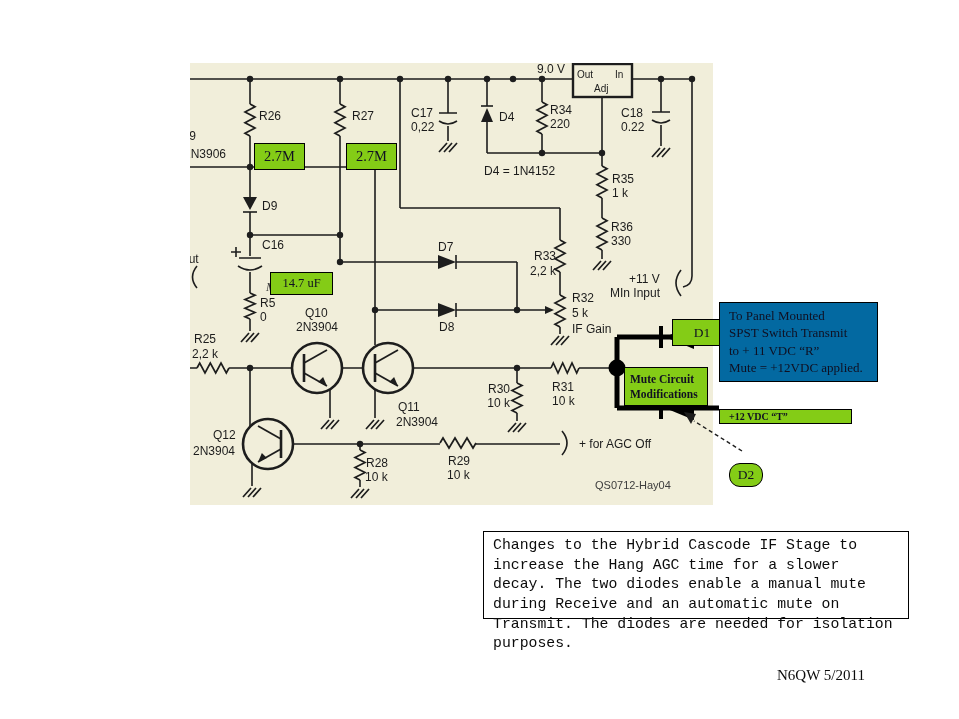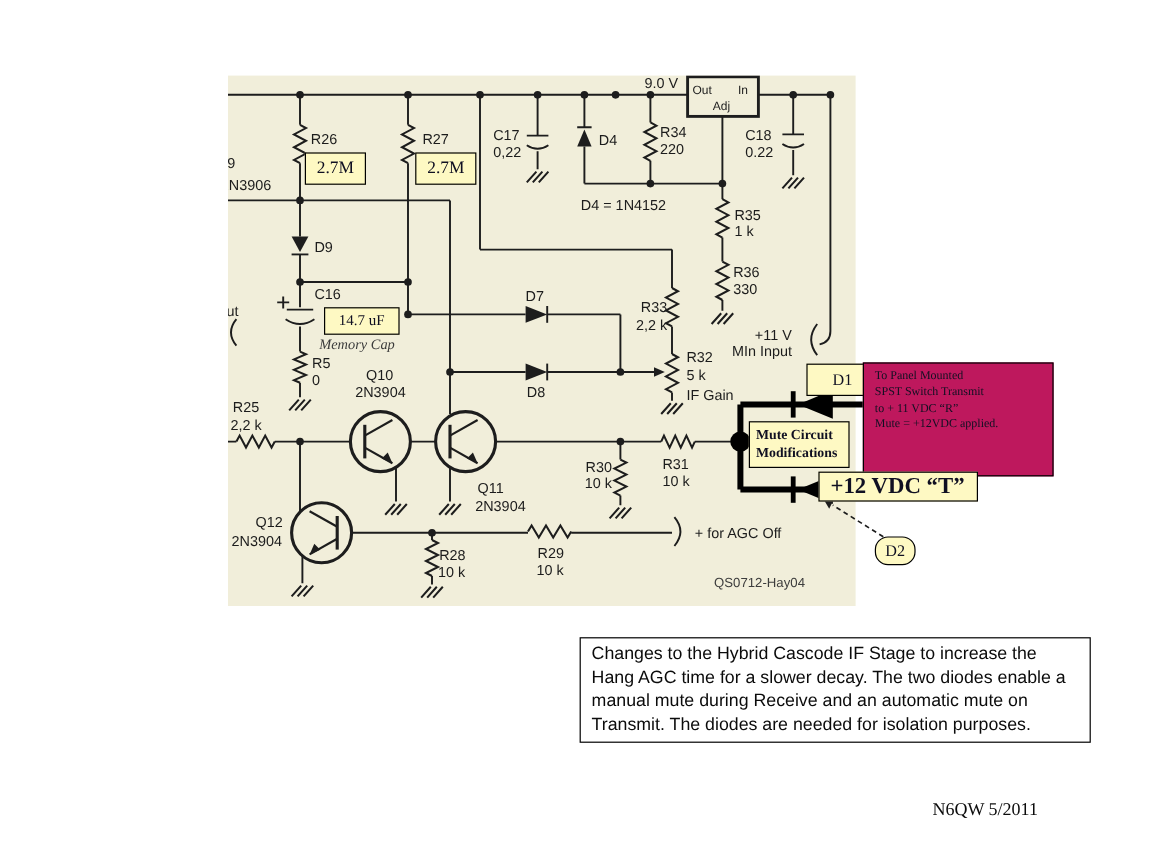--- a/index.html
+++ b/index.html
@@ -6,35 +6,35 @@
   #page{position:relative;width:959px;height:719px;background:#ffffff;overflow:hidden;
         font-family:"Liberation Sans",sans-serif;}
   svg{position:absolute;left:0;top:0;}
   svg .w{stroke:#1d1d1d;stroke-width:1.6;fill:none;}
   svg .thk{stroke:#000;stroke-width:5;fill:none;}
   svg .blk{fill:#1d1d1d;stroke:none;}
   svg text{fill:#1c1c1c;font-family:"Liberation Sans",sans-serif;font-size:12px;}
   svg text.sm{font-size:10px;}
   svg text.ser{font-family:"Liberation Serif",serif;font-style:italic;fill:#3b3b3b;}
   svg text.wm{font-size:11px;fill:#3d3d3d;}
-  .obox{position:absolute;background:#fef9c3;border:1.2px solid #000;color:#101022;
+  .obox{position:absolute;background:#84cc16;border:1.2px solid #000;color:#101022;
         font-family:"Liberation Serif",serif;display:flex;align-items:center;justify-content:center;
-        box-sizing:border-box;}
+        box-sizing:border-box;margin-top:16px;}
   .obox.left{justify-content:flex-start;font-weight:bold;}
   .noteboxA{position:absolute;left:118px;top:529px;width:334px;height:86px;background:#fff;
         border:1.6px solid #000;box-sizing:border-box;padding:5px 9px;color:#0b0b0b;
         font-family:"Liberation Serif",serif;font-size:14.8px;line-height:1.32;}
   .noteboxB{position:absolute;left:483px;top:531px;width:426px;height:88px;background:#fff;
         border:1.6px solid #000;box-sizing:border-box;padding:4px 9px;color:#0b0b0b;
-        font-family:Liberation Sans, sans-serif;font-size:14.8px;line-height:1.33;}
+        font-family:Liberation Mono, monospace;font-size:14.8px;line-height:1.33;}
   .sig{position:absolute;left:777px;top:667px;font-family:"Liberation Serif",serif;
         font-size:15px;color:#0b0b0b;}
-  .panelbox{position:absolute;left:719px;top:302px;width:159px;height:95px;background:#be185d;
+  .panelbox{position:absolute;left:719px;top:302px;width:159px;height:80px;background:#0369a1;
         border:1.2px solid #000;box-sizing:border-box;padding:4px 0 0 9px;color:#101022;
-        font-family:"Liberation Serif",serif;font-size:10px;line-height:1.34;}
+        font-family:"Liberation Serif",serif;font-size:13px;line-height:1.34;}
 </style>
 </head>
 <body>
 
 <div id="page">
 
 <svg width="959" height="719" viewBox="0 0 959 719">
   <defs>
     <clipPath id="schemclip">
           <rect x="190" y="63" width="600" height="442"></rect>
@@ -242,20 +242,20 @@
 <div class="obox left" style="left:624px;top:351px;width:84px;height:39px;font-size:11.5px;padding-left:5px;line-height:1.3;">Mute Circuit Modifications</div>
 <div class="obox" style="left:729px;top:447px;width:34px;height:24px;font-size:13.5px;border-radius:11px;">D2</div>
 
 <div class="panelbox">
   <div>To Panel Mounted</div>
   <div>SPST Switch Transmit</div>
   <div>to + 11 VDC “R”</div>
   <div>Mute = +12VDC applied.</div>
 </div>
 
-<div class="obox left" style="left:682px;top:393px;width:133px;height:25px;font-size:19px;padding-left:9px;">+12 VDC “T”</div>
+<div class="obox left" style="left:719px;top:393px;width:133px;height:15px;font-size:10px;padding-left:9px;">+12 VDC “T”</div>
 
 
 <div class="noteboxB">Changes to the Hybrid Cascode IF Stage to increase the Hang AGC time for a slower decay. The two diodes enable a manual mute during Receive and an automatic mute on Transmit. The diodes are needed for isolation purposes.</div>
 
 <div class="sig">N6QW 5/2011</div>
 
 </div>
 
 </body></html>

